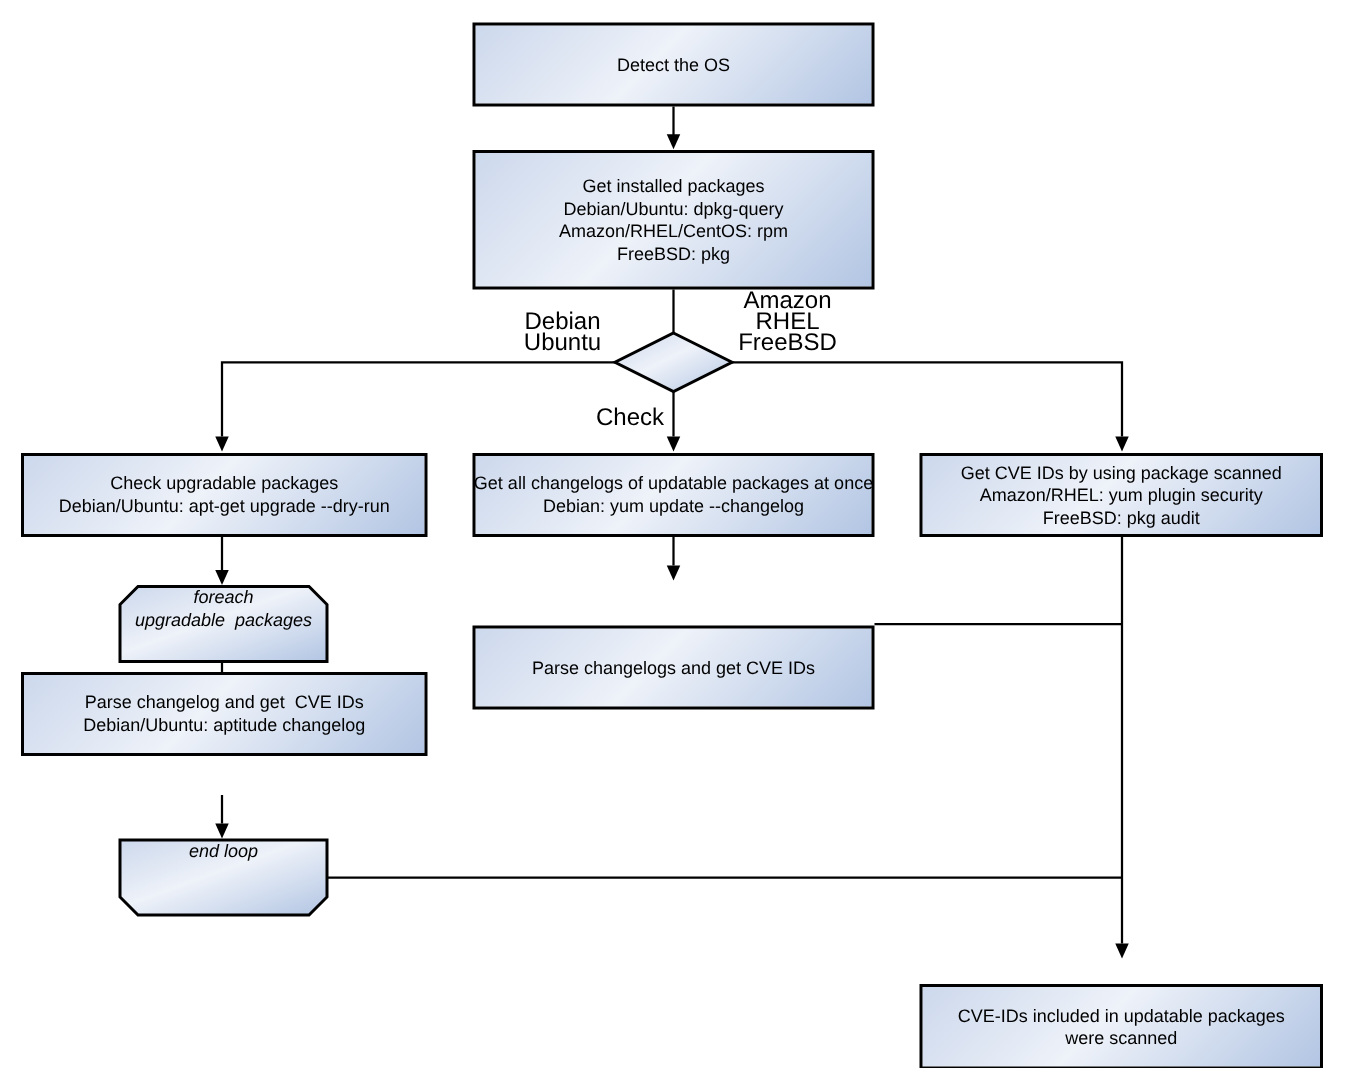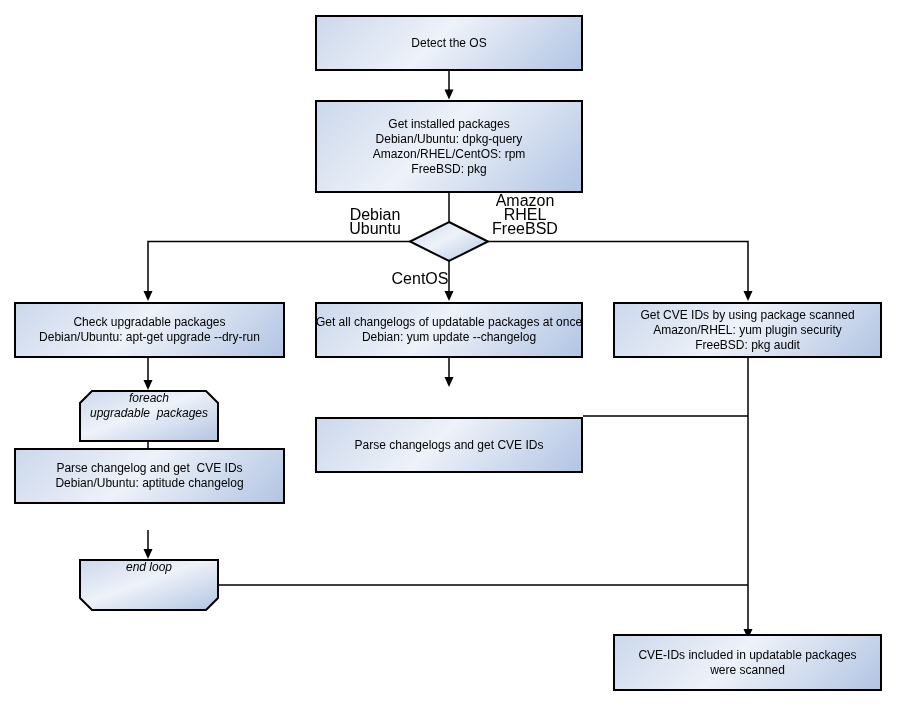--- a/index.html
+++ b/index.html
@@ -150,36 +150,36 @@
   <div class="node" style="left:315px; top:388px; width:268px; height:56px;margin-top:29px;">
     <span class="label">Parse changelogs and get CVE IDs</span>
   </div>
 
   <div class="node" style="left:613px; top:302px; width:269px; height:56px;">
     <span class="label">Get CVE IDs by using package scanned
 Amazon/RHEL: yum plugin security
 FreeBSD: pkg audit</span>
   </div>
 
-  <div class="node" style="left:613px; top:634px; width:269px; height:57px;">
+  <div class="node" style="left:613px; top:656px; width:269px; height:57px;">
     <span class="label">CVE-IDs included in updatable packages
 were scanned</span>
   </div>
 
   <div class="loop-label" style="left:80px; top:391px; width:138px; height:50px;">
     <span class="label">foreach
 upgradable  packages</span>
   </div>
 
   <div class="loop-label" style="left:80px; top:560px; width:138px; height:50px;">
     <span class="label">end loop</span>
   </div>
 
   <div class="edge-label" style="left:333px; top:208px; width:84px;">Debian
 Ubuntu</div>
 
   <div class="edge-label" style="left:483px; top:194px; width:84px;">Amazon
 RHEL
 FreeBSD</div>
 
-  <div class="edge-label" style="left:388px; top:272px; width:64px;">CentOS</div>
+  <div class="edge-label" style="left:388px; top:272px; width:64px;">Check</div>
 
 </div>
 
 </body></html>

